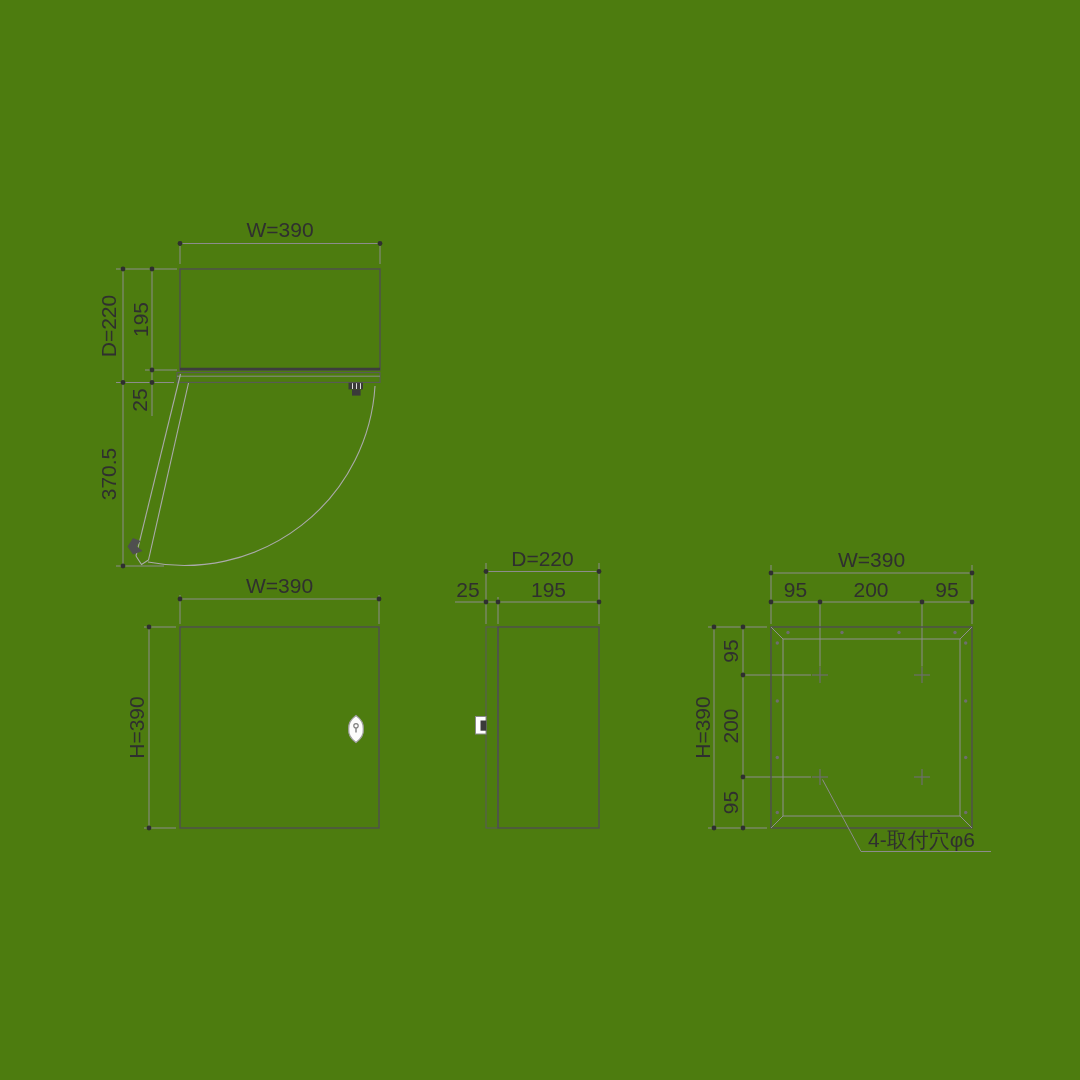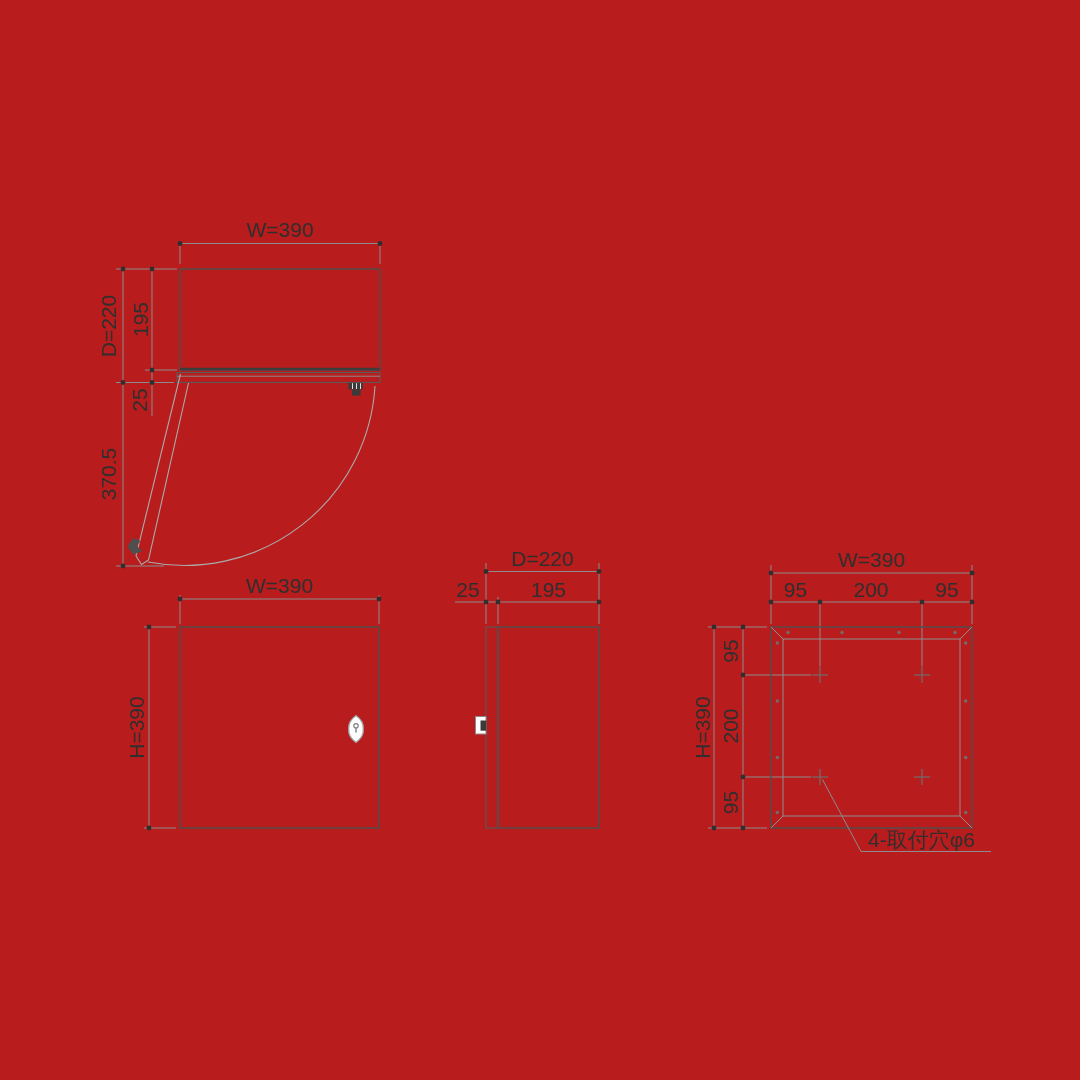--- a/index.html
+++ b/index.html
@@ -1,16 +1,16 @@
 <!DOCTYPE html>
 <html><head>
 <meta charset="utf-8">
 <style>
   html,body{margin:0;padding:0;background:#ffffff;}
-  .canvas{width:1080px;height:1080px;background:#b91c1c;position:relative;}
+  .canvas{width:1080px;height:1080px;background:#4d7c0f;position:relative;}
   svg{display:block;}
   .ol   {stroke:#4f4f4f;stroke-width:1.4;fill:none;}
   .ol2  {stroke:#5a5a5a;stroke-width:1.1;fill:none;}
   .thick{stroke:#3d3d3d;stroke-width:2.6;fill:none;}
   .dim  {stroke:#8c8c8c;stroke-width:1;fill:none;}
   .inner{stroke:#8f8f8f;stroke-width:1;fill:none;}
   .cons {stroke:#aaaaaa;stroke-width:1.1;fill:none;}
   .dot  {fill:#2f2f2f;stroke:none;}
   .rivet{fill:#6e6e6e;stroke:none;}
   .cross{stroke:#6e6e6e;stroke-width:1.2;fill:none;}

